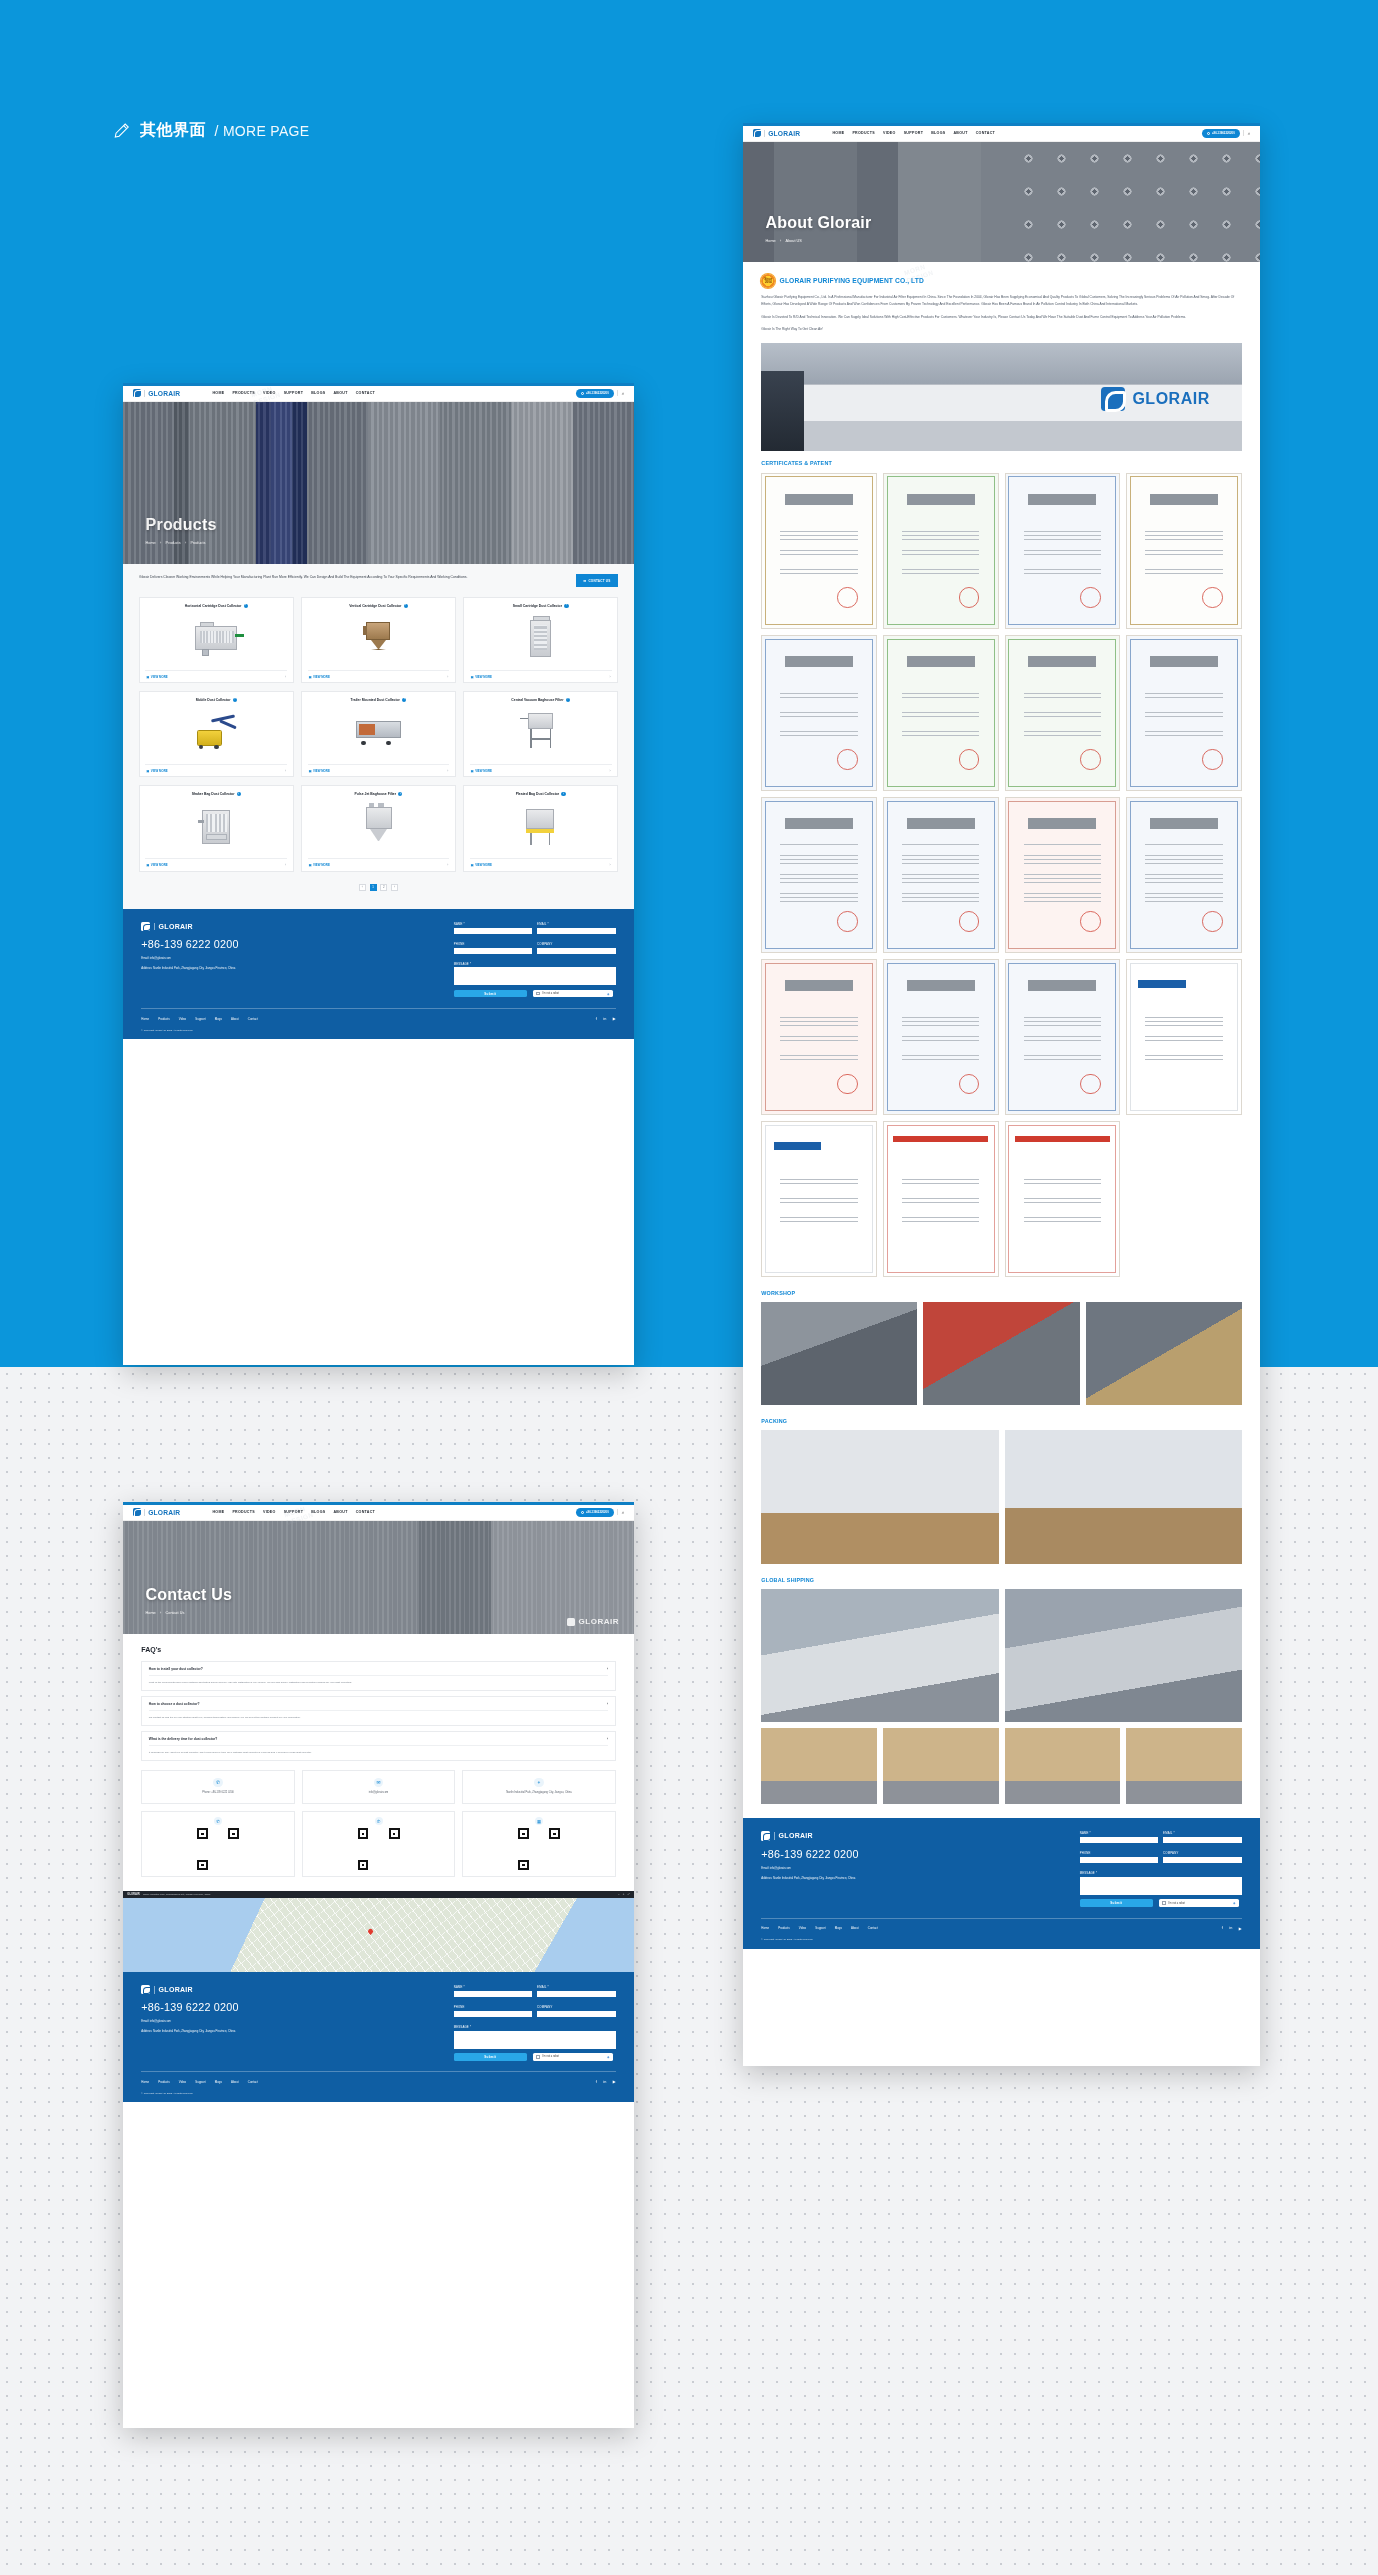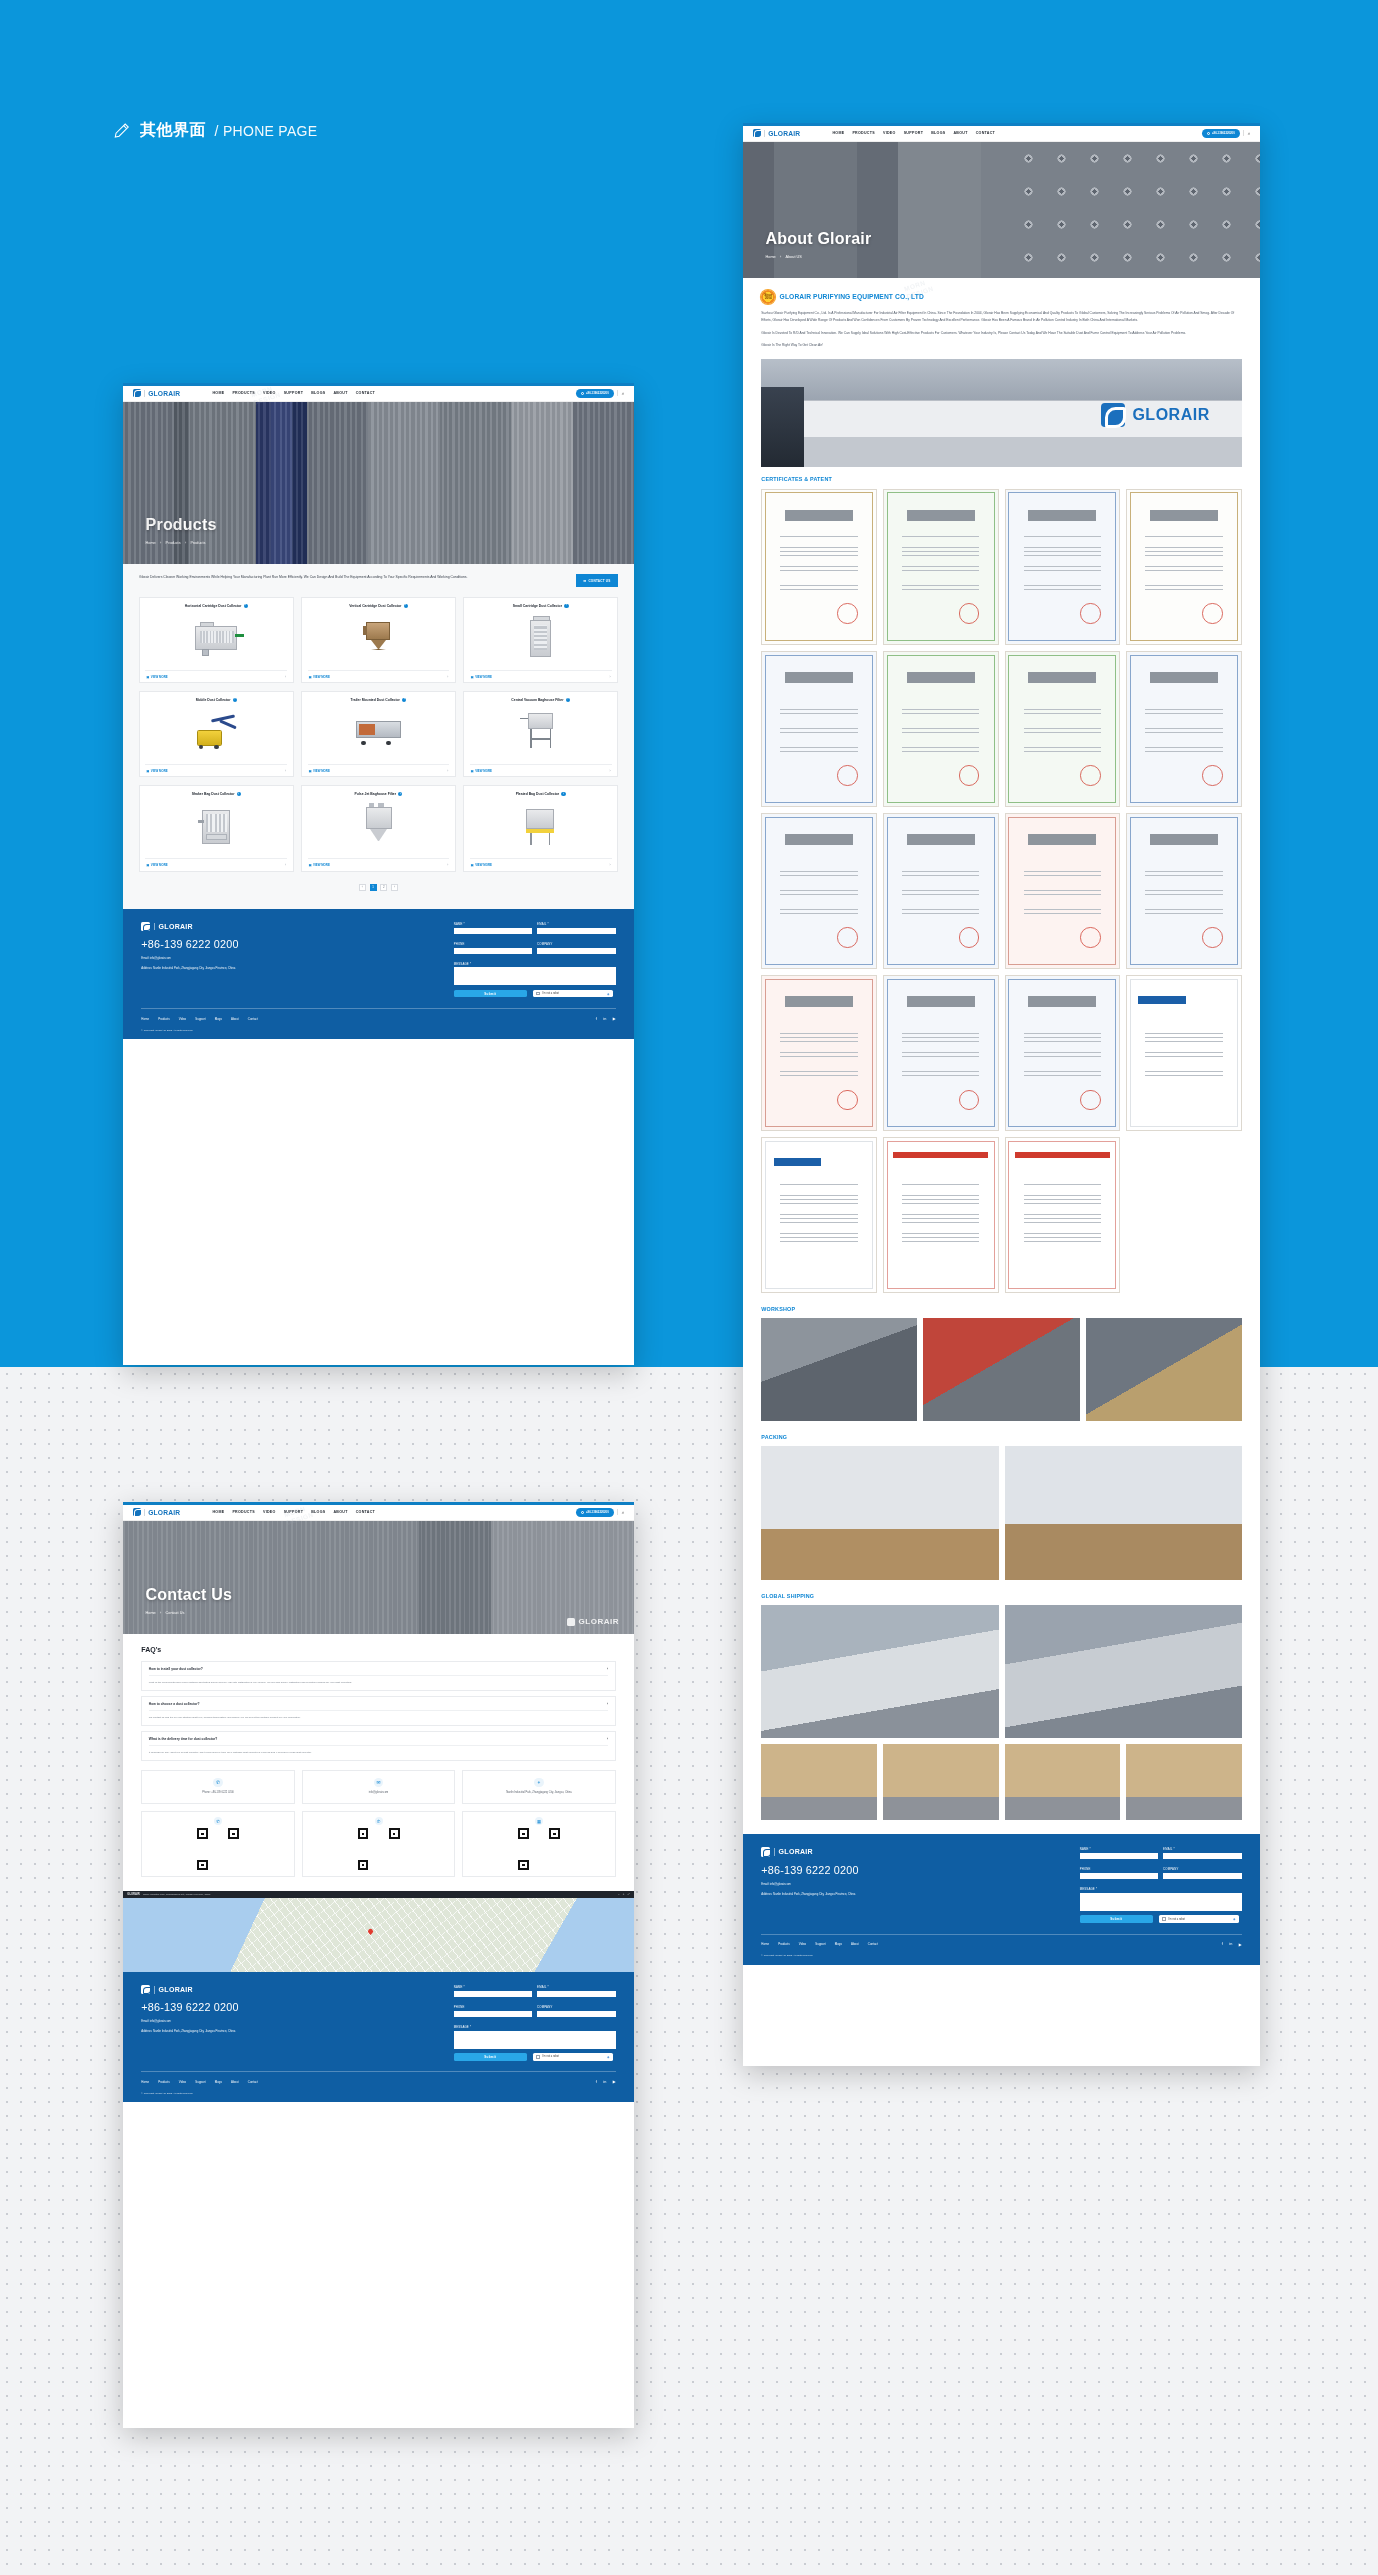--- a/index.html
+++ b/index.html
@@ -354,21 +354,21 @@
 <div class="bg-top"></div>
 <div class="bg-bottom"></div>
 
 <div class="page-label">
   <svg class="pencil-icon" viewBox="0 0 24 24">
     <path d="M3 21l1-5L16 4l4 4L8 20l-5 1z" fill="none" stroke="#ffffff" stroke-width="1.4"></path>
     <path d="M14 6l4 4" stroke="#ffffff" stroke-width="1.4"></path>
   </svg>
   <span class="cn">其他界面</span>
   <span class="en">
-    <span>/</span> <span>PHONE PAGE</span>
+    <span>/</span> <span>MORE PAGE</span>
   </span>
 </div>
 
 <div class="mock" style="left:743px; top:123px; width:517px; height:1943px;">
 
   <div class="topstrip"></div>
 
   <div class="navbar">
     <div class="brand">
       <span class="logo-mark"></span>
@@ -387,21 +387,21 @@
     <div class="nav-right">
       <div class="phone-pill">
         <span class="dot"></span>
         <span>+86-13962220200</span>
       </div>
       <span class="nav-sep"></span>
       <span class="search-ic">⌕</span>
     </div>
   </div>
 
-  <div class="hero hero-about" style="height:136px;">
+  <div class="hero hero-about" style="height:120px;">
     <div class="hero-overlay"></div>
     <div class="hero-inner">
       <div class="hero-title">About Glorair</div>
       <div class="crumb">
         <span>Home</span>
         <span>›</span>
         <span>About US</span>
       </div>
     </div>
   </div>

